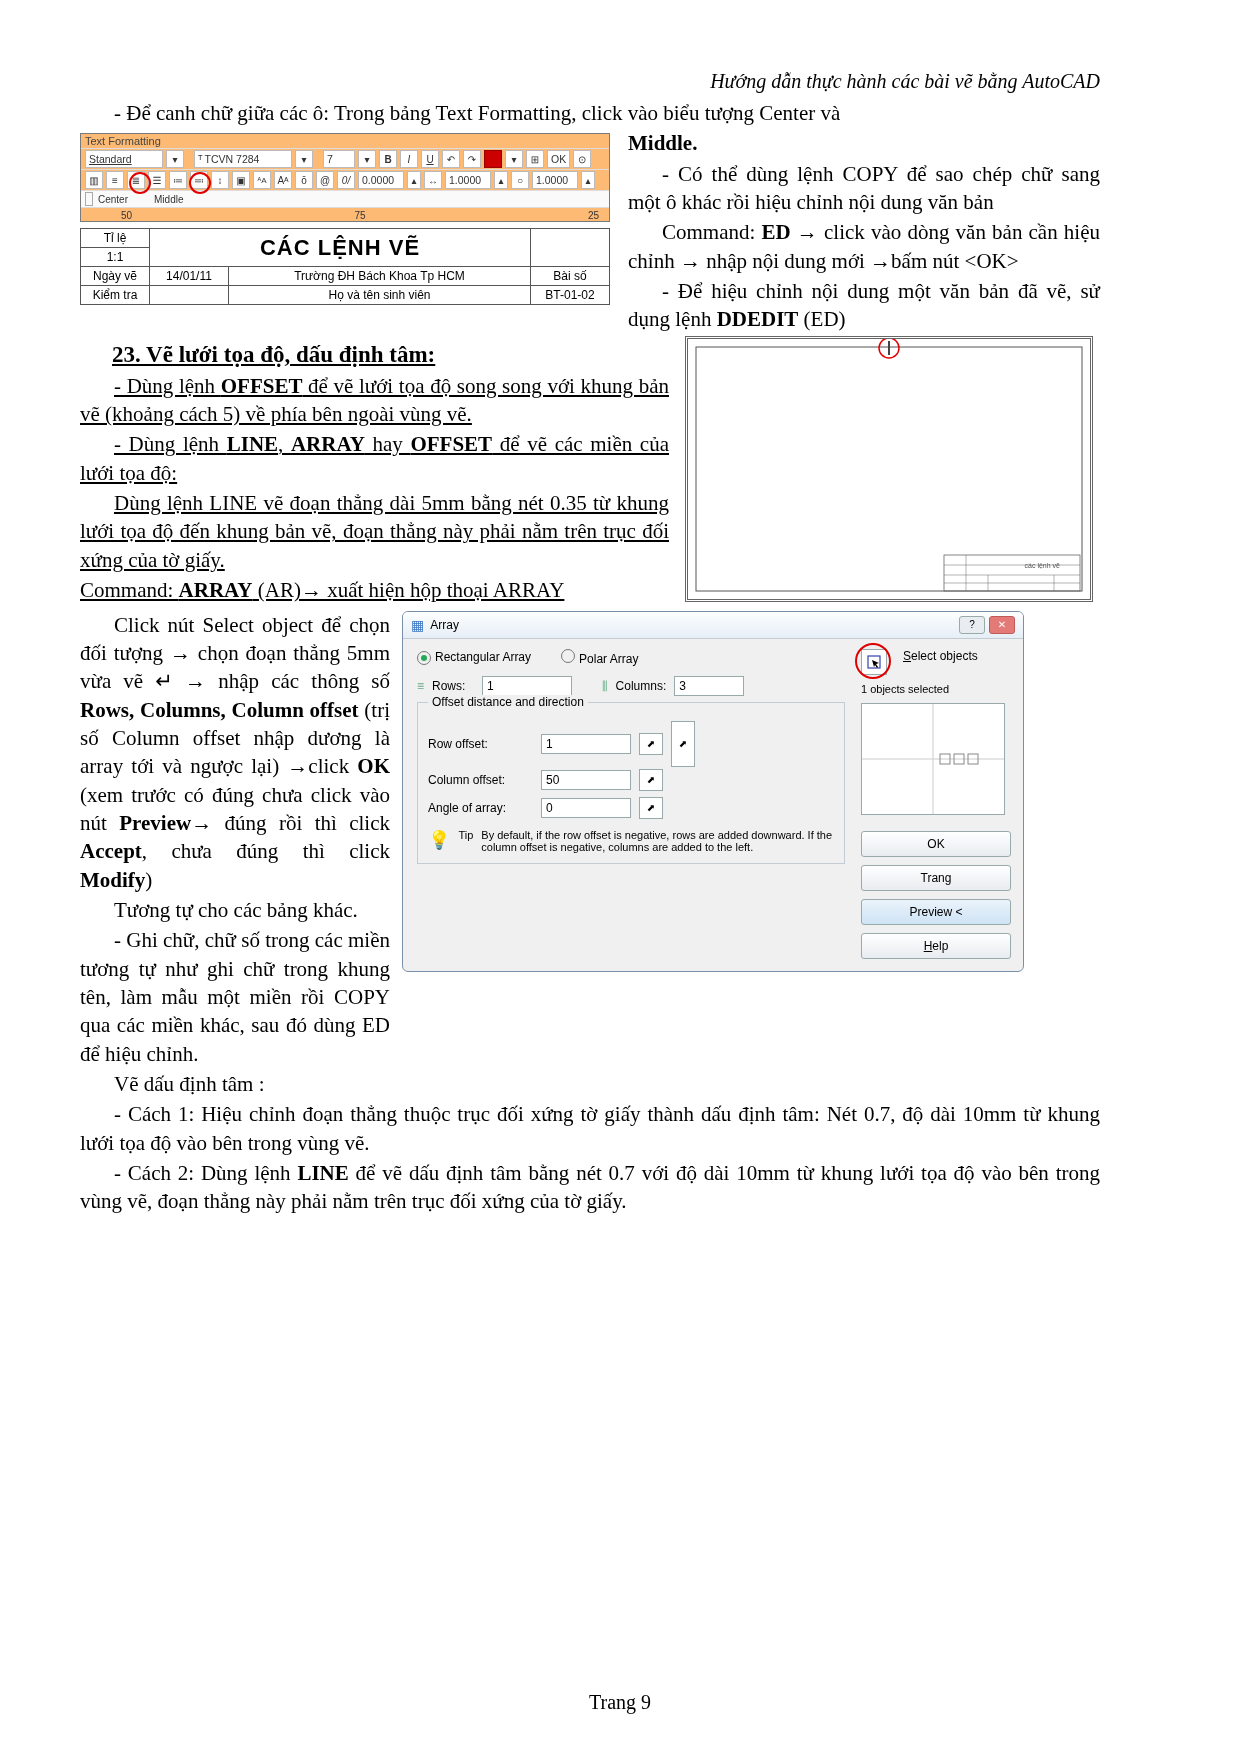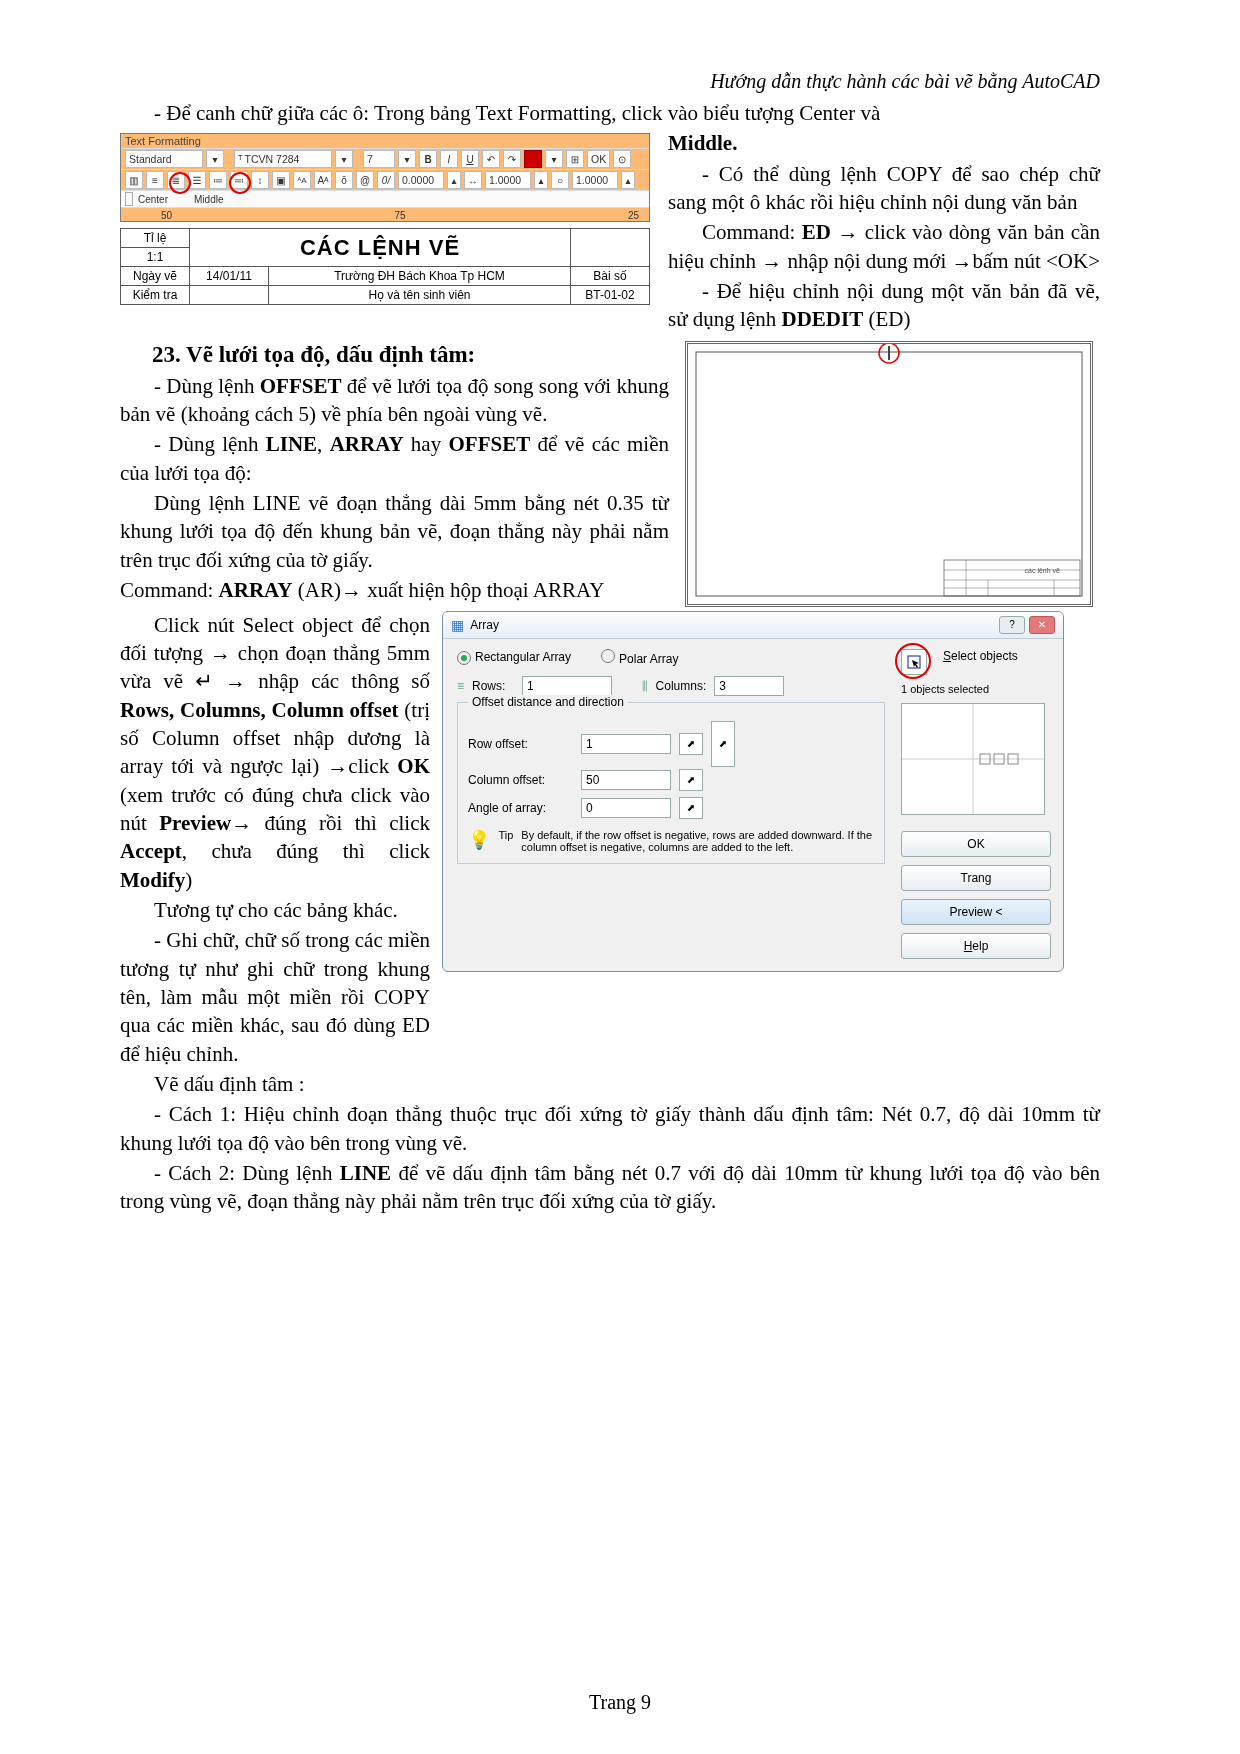--- a/index.html
+++ b/index.html
@@ -7,21 +7,21 @@
     margin: 0;
     width: 1240px;
     height: 1754px;
     font-family: "Times New Roman", serif;
     font-size: 21px;
     color: #000;
     background: #fff;
     position: relative;
   }
   .page {
-    padding: 70px 140px 0 120px;
+    padding: 70px 140px 0 80px;
   }
   .header-line {
     text-align: right;
     font-style: italic;
     font-size: 20px;
     margin-bottom: 6px;
   }
   p { margin: 0 0 2px 0; line-height: 1.35; text-align: justify; }
   .indent { text-indent: 34px; }
   .dash { text-indent: 34px; }
@@ -30,21 +30,21 @@
     font-size: 23px;
     margin: 6px 0 4px 32px;
   }
   b { font-weight: bold; }
 
   
   .row1 { display: flex; align-items: flex-start; }
   .col-img1 { width: 530px; margin-right: 18px; }
   .col-txt1 { flex: 1; }
 
-  .row2 { display: flex; align-items: flex-end; }
+  .row2 { display: flex; align-items: flex-start; text-decoration: underline; }
   .col-txt2 { flex: 1; margin-right: 16px; }
   .col-img2 { width: 415px; }
 
   .row3 { display: flex; align-items: flex-start; margin-top: 4px;}
   .col-txt3 { width: 310px; margin-right: 12px; }
   .col-img3 { flex: 1; }
 
   .footer {
     position: absolute;
     bottom: 40px;
@@ -58,21 +58,21 @@
     border: 1px solid #7a7a7a;
     background: #fdba74;
     font-family: Tahoma, Arial, sans-serif;
     font-size: 11px;
     color: #333;
     margin-top: 4px;
   }
   .tb-title { font-size: 11px; padding: 1px 4px; color:#444; }
   .tb-row { display: flex; align-items: center; padding: 1px 4px; gap: 3px; flex-wrap: nowrap; border-top:1px solid #ddd;}
   .tb-cell { border: 1px solid #bbb; background: #fff; padding: 1px 3px; font-size: 10.5px; height:14px; display:inline-flex; align-items:center;}
-  .tb-drop { width: 70px; }
+  .tb-drop { width: 70px; text-decoration: underline; }
   .tb-drop-w { width: 90px; }
   .tb-btn { border: 1px solid #bbb; background: #fff; width: 16px; height:16px; font-size:10px; display:inline-flex; align-items:center; justify-content:center;}
   .tb-btn.sq { width: 12px; }
   .red-circle { position:absolute; border:2px solid #e00000; border-radius:50%; width:18px; height:18px; pointer-events:none;}
 
   
   .titleblock {
     border-collapse: collapse;
     width: 100%;
     font-family: Arial, sans-serif;

